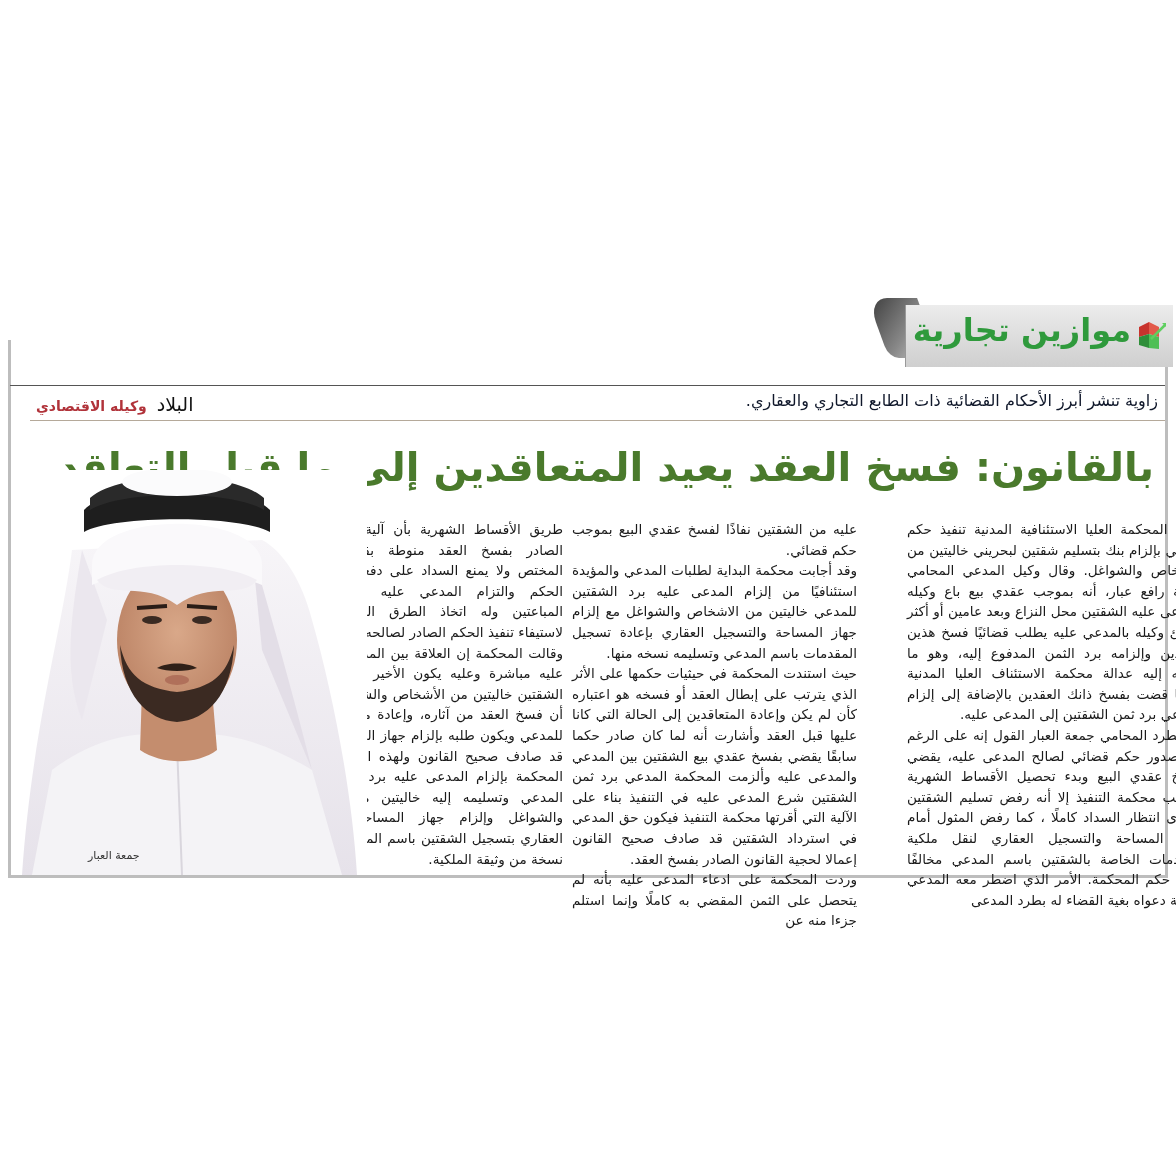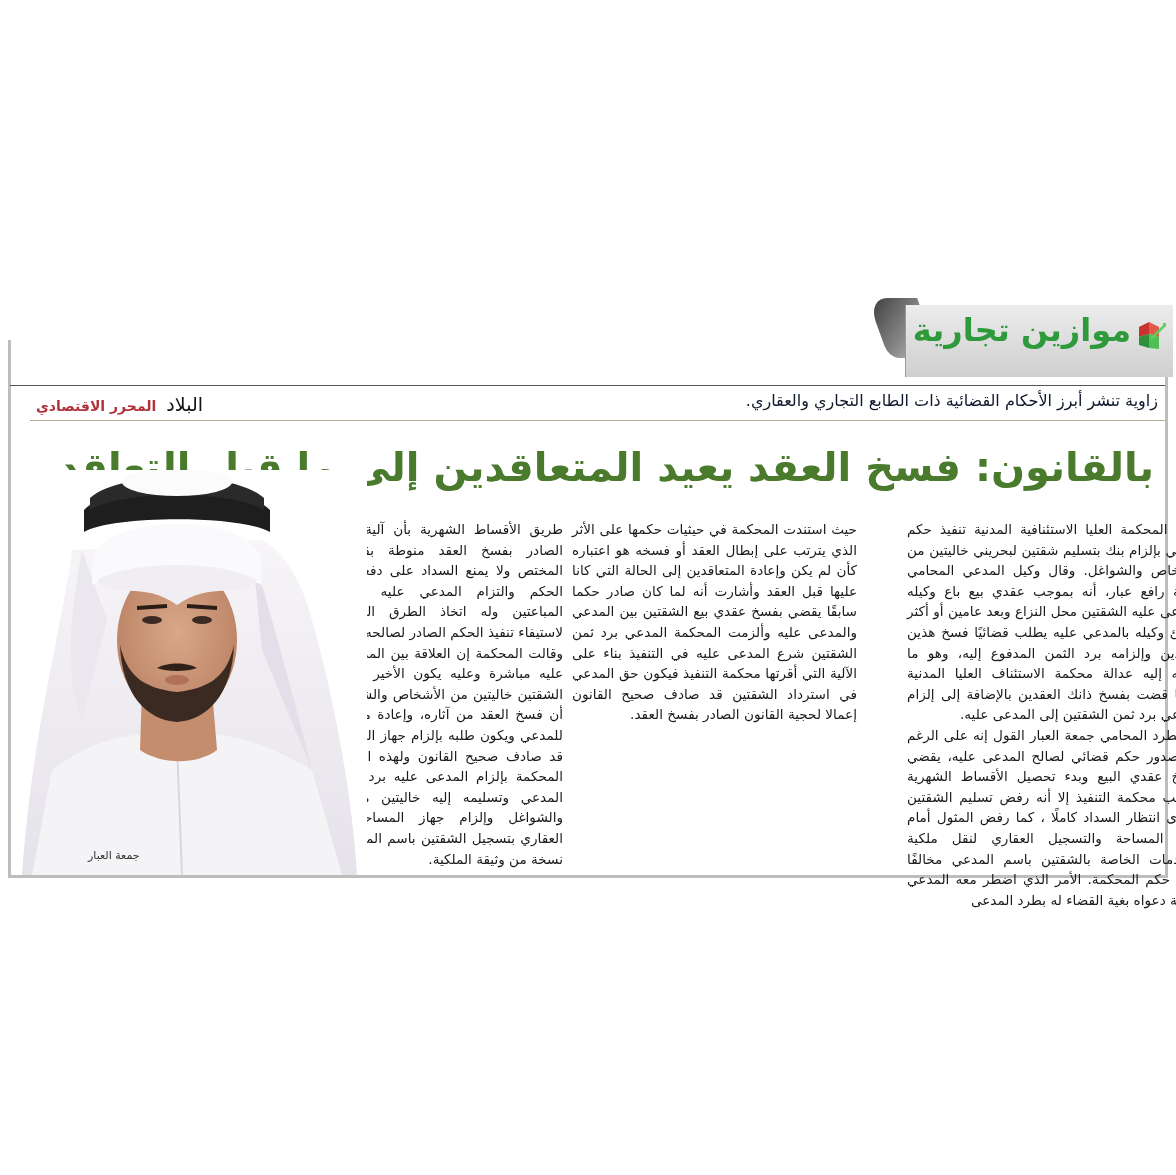--- a/index.html
+++ b/index.html
@@ -19,21 +19,21 @@
       box-sizing: border-box;
       background: #ffffff;
     }
     .top-rule {
       position: absolute; left: 10px; top: 385px;
       width: 1155px; height: 1px; background: #555;
     }
     
     .banner {
       position: absolute; left: 905px; top: 305px;
-      width: 267px; height: 72px;
+      width: 267px; height: 62px;
       background: linear-gradient(180deg, #ececec 0%, #cfcfcf 100%);
       border-left: 1px solid #999;
     }
     .banner-curl {
       position: absolute; left: 878px; top: 298px;
       width: 50px; height: 60px;
       background: linear-gradient(135deg, #3a3a3a 0%, #888 55%, #d9d9d9 100%);
       border-radius: 40% 0 60% 20%;
       transform: skewX(20deg);
     }
@@ -122,33 +122,36 @@
     <polygon points="4,18 14,15 14,29 4,26" fill="#2f8f3a"></polygon>
     <polygon points="14,15 24,18 24,30 14,29" fill="#4fbf55"></polygon>
     <polyline points="16,20 24,12 30,6" stroke="#5fcf60" stroke-width="2.5" fill="none"></polyline>
     <polygon points="27,4 31,4 31,8" fill="#5fcf60"></polygon>
   </svg>
 </div>
 
 <div class="subtitle">زاوية تنشر أبرز الأحكام القضائية ذات الطابع التجاري والعقاري.</div>
 <div class="publisher">
   <span class="pub-logo">البلاد</span>
-  <span class="pub-label">المحرر الاقتصادي</span>
+  <span class="pub-label">وكيله الاقتصادي</span>
 </div>
 <div class="sub-rule"></div>
 
 <h1 class="headline" style="margin:0;">بالقانون: فسخ العقد يعيد المتعاقدين إلى ما قبل التعاقد</h1>
 
 <div class="col col1">
   <p>أيدت المحكمة العليا الاستئنافية المدنية تنفيذ حكم قضائي بإلزام بنك بتسليم شقتين لبحريني خاليتين من الأشخاص والشواغل. وقال وكيل المدعي المحامي جمعة رافع عبار، أنه بموجب عقدي بيع باع وكيله للمدعى عليه الشقتين محل النزاع وبعد عامين أو أكثر فوجئ وكيله بالمدعي عليه يطلب قضائيًا فسخ هذين العقدين وإلزامه برد الثمن المدفوع إليه، وهو ما أجابته إليه عدالة محكمة الاستئناف العليا المدنية حينما قضت بفسخ ذانك العقدين بالإضافة إلى إلزام المدعي برد ثمن الشقتين إلى المدعى عليه.</p>
   <p>واستطرد المحامي جمعة العبار القول إنه على الرغم من صدور حكم قضائي لصالح المدعى عليه، يقضي بفسخ عقدي البيع وبدء تحصيل الأقساط الشهرية بموجب محكمة التنفيذ إلا أنه رفض تسليم الشقتين بدعوى انتظار السداد كاملًا ، كما رفض المثول أمام جهاز المساحة والتسجيل العقاري لنقل ملكية المقدمات الخاصة بالشقتين باسم المدعي مخالفًا بذلك حكم المحكمة. الأمر الذي اضطر معه المدعي لإقامة دعواه بغية القضاء له بطرد المدعى</p>
 </div>
 
 <div class="col col2">
+  <p>عليه من الشقتين نفاذًا لفسخ عقدي البيع بموجب حكم قضائي.</p>
+  <p>وقد أجابت محكمة البداية لطلبات المدعي والمؤيدة استئنافيًا من إلزام المدعى عليه برد الشقتين للمدعي خاليتين من الاشخاص والشواغل مع إلزام جهاز المساحة والتسجيل العقاري بإعادة تسجيل المقدمات باسم المدعي وتسليمه نسخه منها.</p>
   <p>حيث استندت المحكمة في حيثيات حكمها على الأثر الذي يترتب على إبطال العقد أو فسخه هو اعتباره كأن لم يكن وإعادة المتعاقدين إلى الحالة التي كانا عليها قبل العقد وأشارت أنه لما كان صادر حكما سابقًا يقضي بفسخ عقدي بيع الشقتين بين المدعي والمدعى عليه وألزمت المحكمة المدعي برد ثمن الشقتين شرع المدعى عليه في التنفيذ بناء على الآلية التي أقرتها محكمة التنفيذ فيكون حق المدعي في استرداد الشقتين قد صادف صحيح القانون إعمالا لحجية القانون الصادر بفسخ العقد.</p>
+  <p>وردت المحكمة على ادعاء المدعى عليه بأنه لم يتحصل على الثمن المقضي به كاملًا وإنما استلم جزءا منه عن</p>
 </div>
 
 <div class="col col3">
   <p>طريق الأقساط الشهرية بأن آلية تنفيذ الحكم الصادر بفسخ العقد منوطة بقاضي التنفيذ المختص ولا يمنع السداد على دفعات من تنفيذ الحكم والتزام المدعي عليه برد الشقتين المباعتين وله اتخاذ الطرق المقررة قانونًا لاستيفاء تنفيذ الحكم الصادر لصالحه.</p>
   <p>وقالت المحكمة إن العلاقة بين المدعي والمدعى عليه مباشرة وعليه يكون الأخير ملزما بتسليم الشقتين خاليتين من الأشخاص والشواغل، مؤكدة أن فسخ العقد من آثاره، وإعادة ملكية الشقتين للمدعي ويكون طلبه بإلزام جهاز المساحة باسمه قد صادف صحيح القانون ولهذه الأسباب قضت المحكمة بإلزام المدعى عليه برد الشقتين إلى المدعي وتسليمه إليه خاليتين من الأشخاص والشواغل وإلزام جهاز المساحة والتسجيل العقاري بتسجيل الشقتين باسم المدعي وتسليمه نسخة من وثيقة الملكية.</p>
 </div>
 
 <div class="portrait">
   <svg width="355" height="405" viewBox="0 0 355 405">
     <defs>

